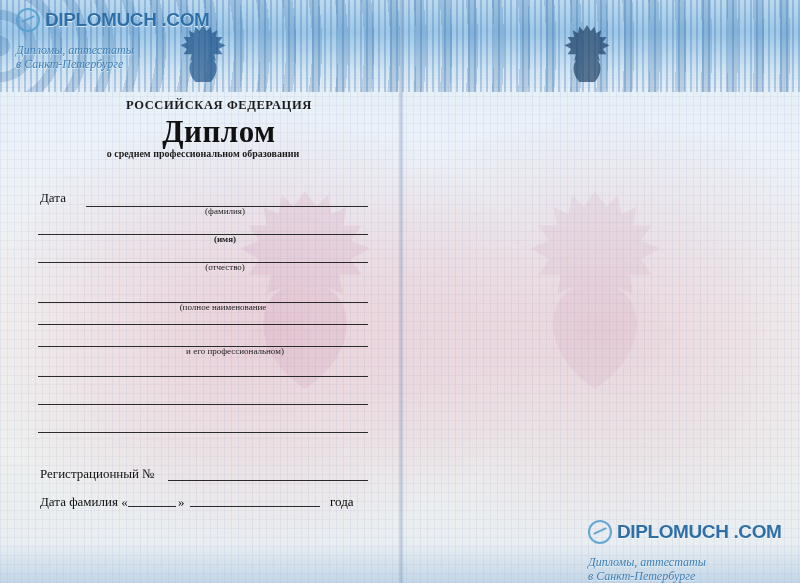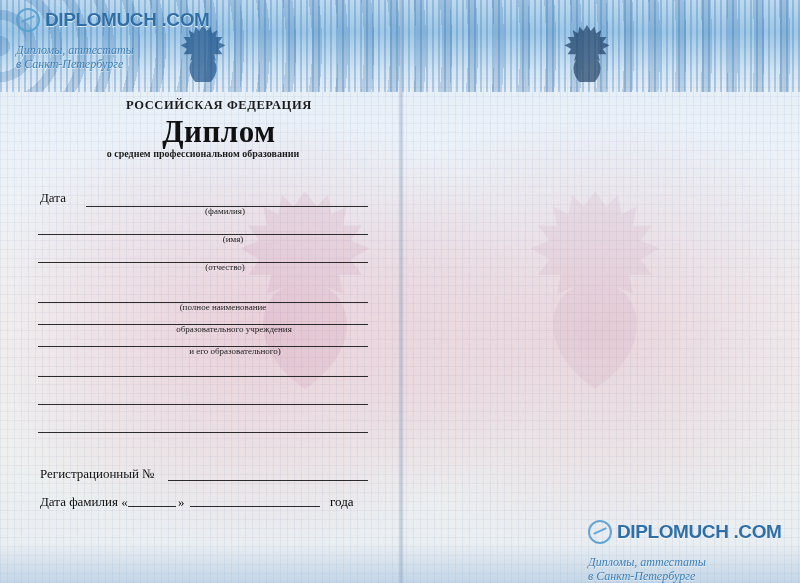--- a/index.html
+++ b/index.html
@@ -153,33 +153,32 @@
     <div class="ttl-country">РОССИЙСКАЯ ФЕДЕРАЦИЯ</div>
     <div class="ttl-diplom">Диплом</div>
     <div class="ttl-sub">о среднем профессиональном образовании</div>
 
     <div class="vydan">Дата</div>
 
     <div class="line" style="left:86px;top:206px;width:282px;"></div>
     <div class="cap" style="left:150px;top:206px;width:150px;">(фамилия)</div>
 
     <div class="line" style="left:38px;top:234px;width:330px;"></div>
-    <div class="cap" style="left:158px;top:234px;width:150px;">(имя)</div>
+    <div class="cap" style="left:150px;top:234px;width:150px;font-weight:bold;">(имя)</div>
 
     <div class="line" style="left:38px;top:262px;width:330px;"></div>
     <div class="cap" style="left:150px;top:262px;width:150px;">(отчество)</div>
 
     <div class="line" style="left:38px;top:302px;width:330px;"></div>
     <div class="cap" style="left:133px;top:302px;width:180px;">(полное наименование</div>
 
     <div class="line" style="left:38px;top:324px;width:330px;"></div>
-    <div class="cap" style="left:134px;top:324px;width:200px;">образовательного учреждения</div>
 
     <div class="line" style="left:38px;top:346px;width:330px;"></div>
-    <div class="cap" style="left:150px;top:346px;width:170px;">и его образовательного)</div>
+    <div class="cap" style="left:150px;top:346px;width:170px;">и его профессиональном)</div>
 
     <div class="line" style="left:38px;top:376px;width:330px;"></div>
     <div class="line" style="left:38px;top:404px;width:330px;"></div>
     <div class="line" style="left:38px;top:432px;width:330px;"></div>
 
     <div class="reg">Регистрационный №</div>
     <div class="line" style="left:168px;top:480px;width:200px;"></div>
 
     <div class="dv">Дата фамилия «</div>
     <div class="line" style="left:128px;top:506px;width:48px;"></div>

